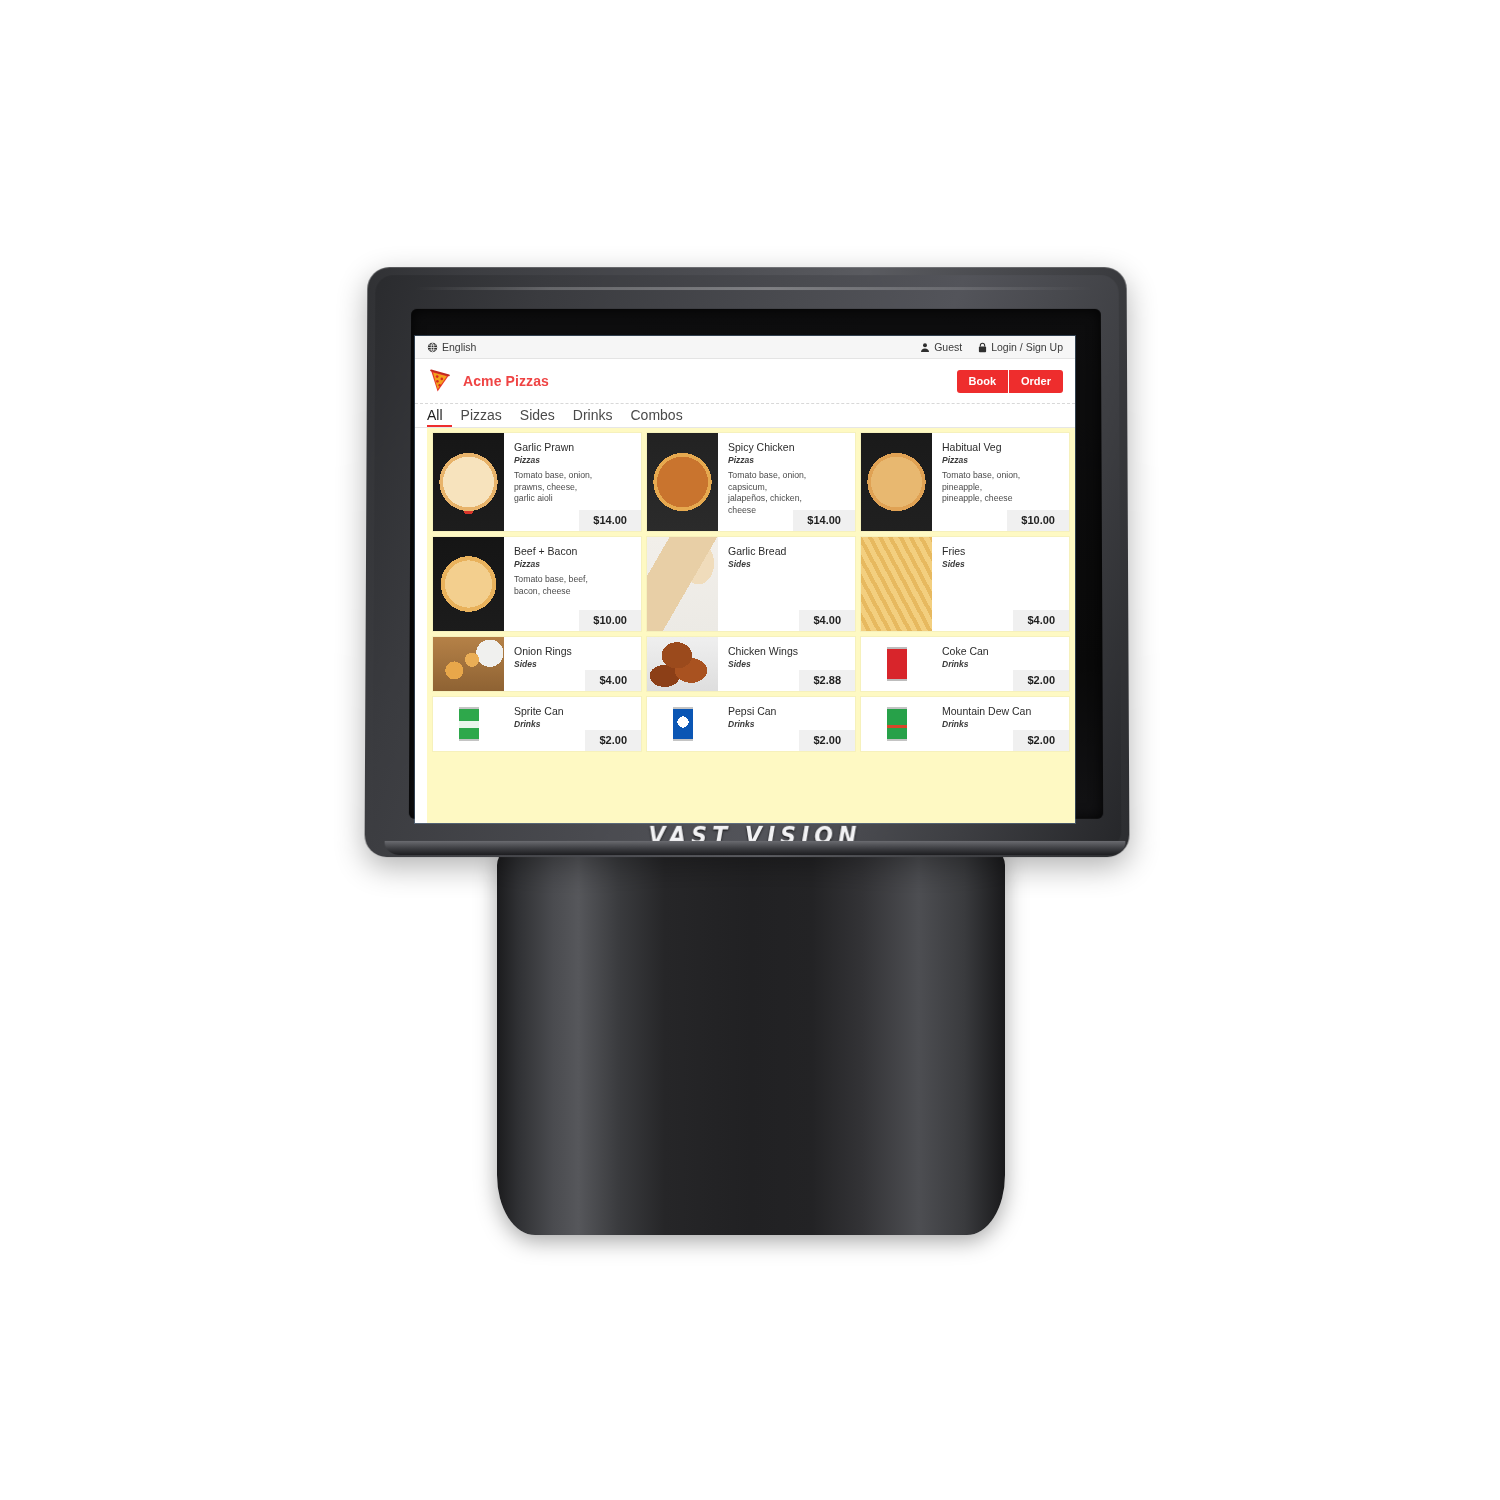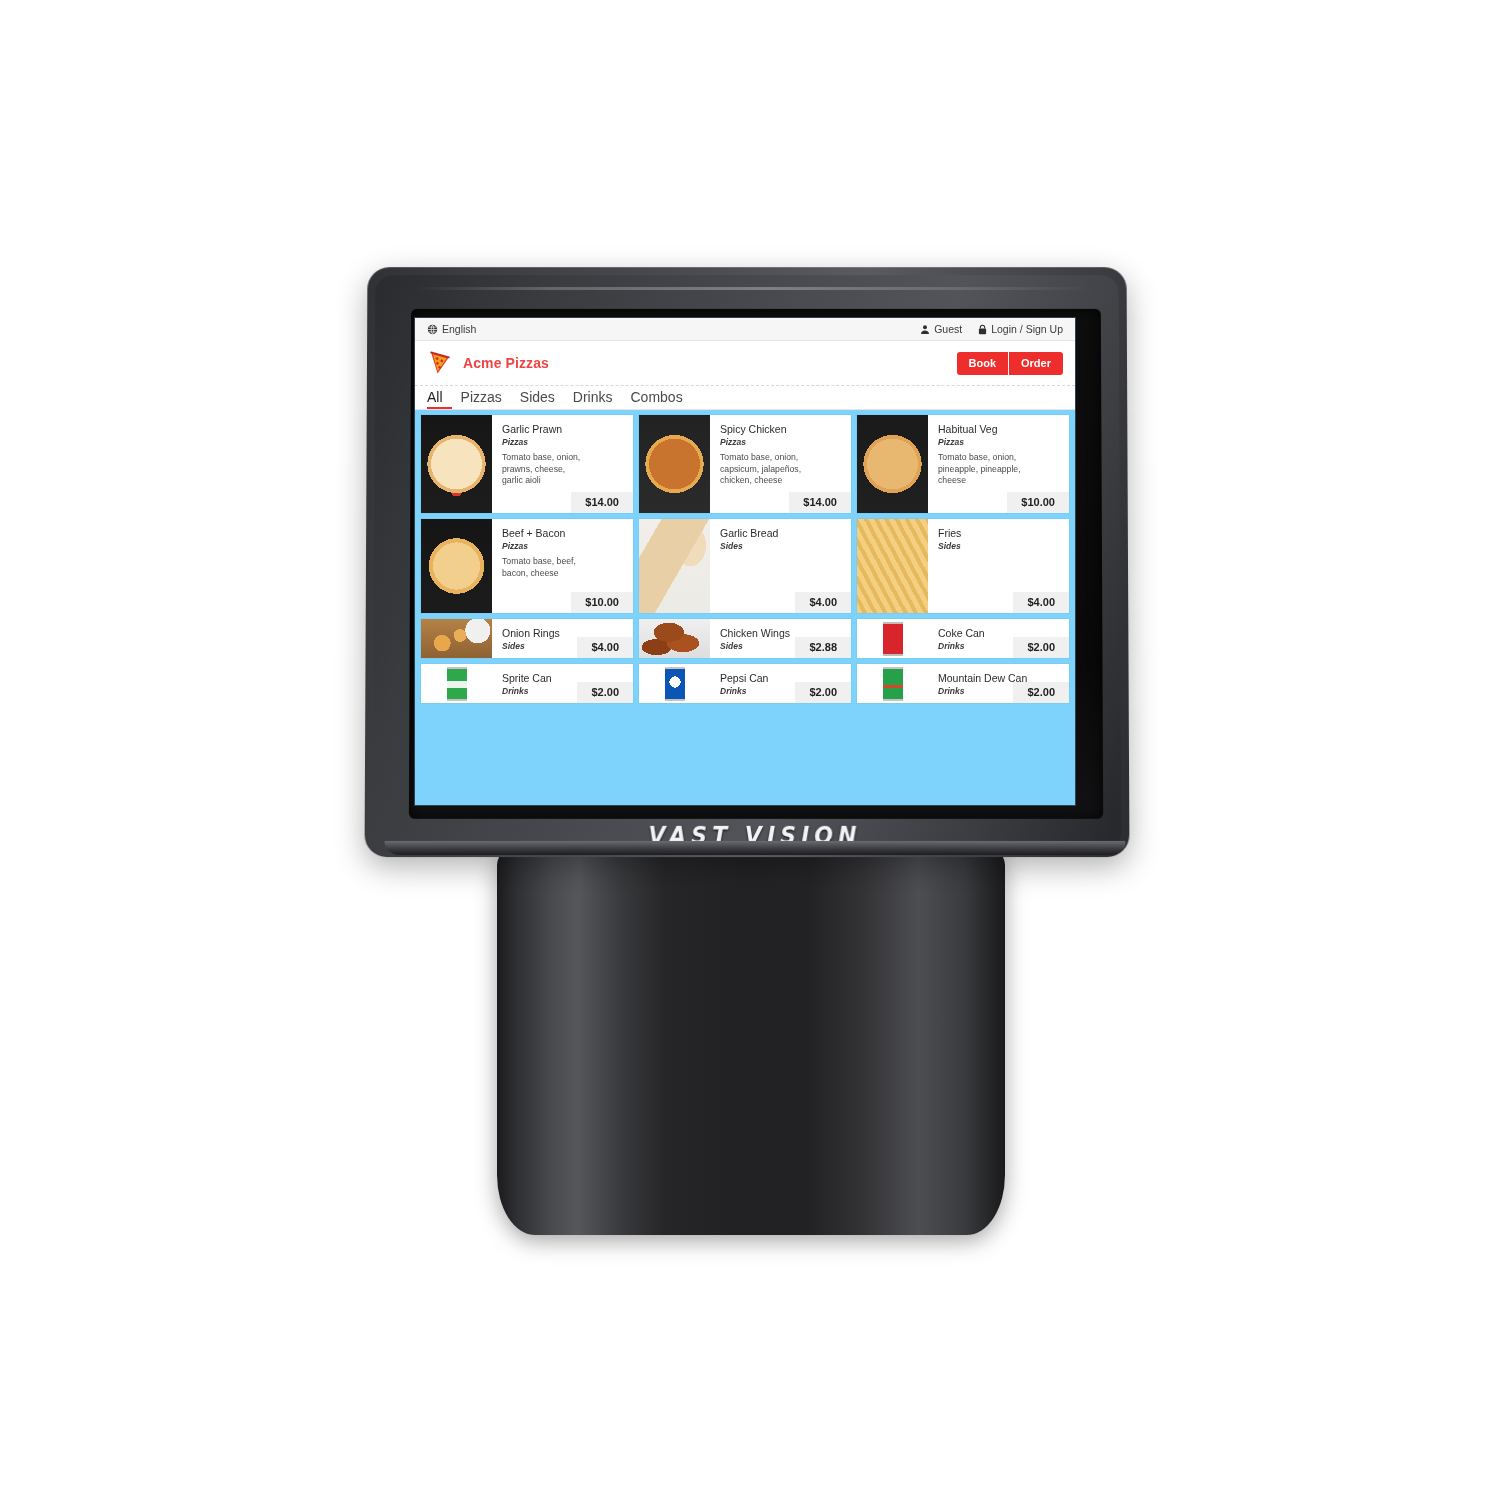--- a/index.html
+++ b/index.html
@@ -69,21 +69,21 @@
     position:absolute;left:0;top:548px;width:762px;text-align:center;
     color:#f2f2f4;font-style:italic;font-weight:bold;
     font-size:22px;letter-spacing:5px;
     font-family:"DejaVu Sans", sans-serif;
     text-shadow:0 1px 2px rgba(0,0,0,.9);
     transform:scaleY(1.12);
   }
 
   
   .ui{
-    position:absolute;left:415px;top:318px;width:660px;height:487px;
+    position:absolute;left:415px;top:336px;width:660px;height:487px;
     background:#ffffff;
     overflow:hidden;
     font-family:"Liberation Sans", sans-serif;
     color:#222;
     box-shadow:0 0 0 1px rgba(120,160,200,.35);
   }
 
   
   .topbar{
     height:22px;background:#f6f6f6;border-bottom:1px solid #e4e4e4;
@@ -119,32 +119,32 @@
   }
   .tab{
     display:flex;align-items:center;padding:0 9px;font-size:14px;color:#4a4a4a;
     cursor:pointer;border-bottom:2px solid transparent;white-space:nowrap;
   }
   .tab:first-child{padding-left:0;}
   .tab.active{color:#1d1d1d;border-bottom-color:#ee2d2d;}
 
   
   .menu{
-    background:#7dd3fc;padding:5px 6px 6px;
-    height:398px;box-sizing:border-box;
+    background:#fef9c3;padding:5px 6px 6px;
+    height:398px;box-sizing:border-box;margin-left:12px;
   }
   .row{display:flex;gap:6px;margin-bottom:6px;}
   .card{
     flex:1 1 0;background:#fff;display:flex;position:relative;
     min-width:0;cursor:pointer;
     box-shadow:0 0 0 1px rgba(0,0,0,.03);
   }
   .card.tall{height:98px;}
   .card.mid{height:94px;}
-  .card.short{height:39px;}
+  .card.short{height:54px;}
   .card-img{
     width:71px;flex:0 0 71px;background-size:cover;background-position:center;
     align-self:stretch;
   }
   .card-img.pad{
     background-color:#fff;background-size:auto 82%;background-repeat:no-repeat;
     background-position:center;
   }
   .card-body{
     flex:1 1 auto;min-width:0;padding:8px 8px 0 10px;position:relative;

